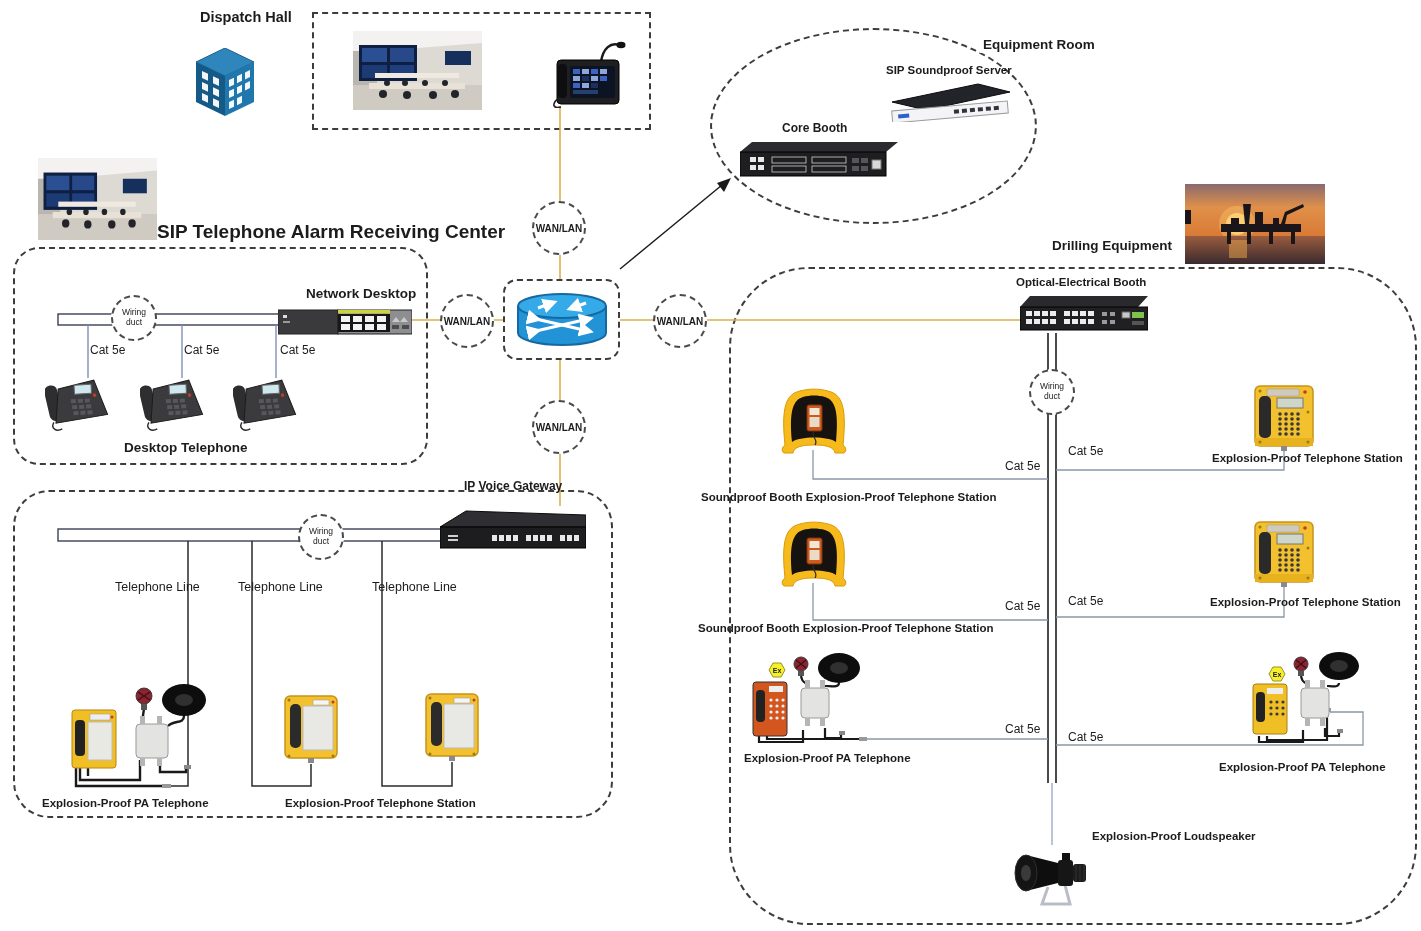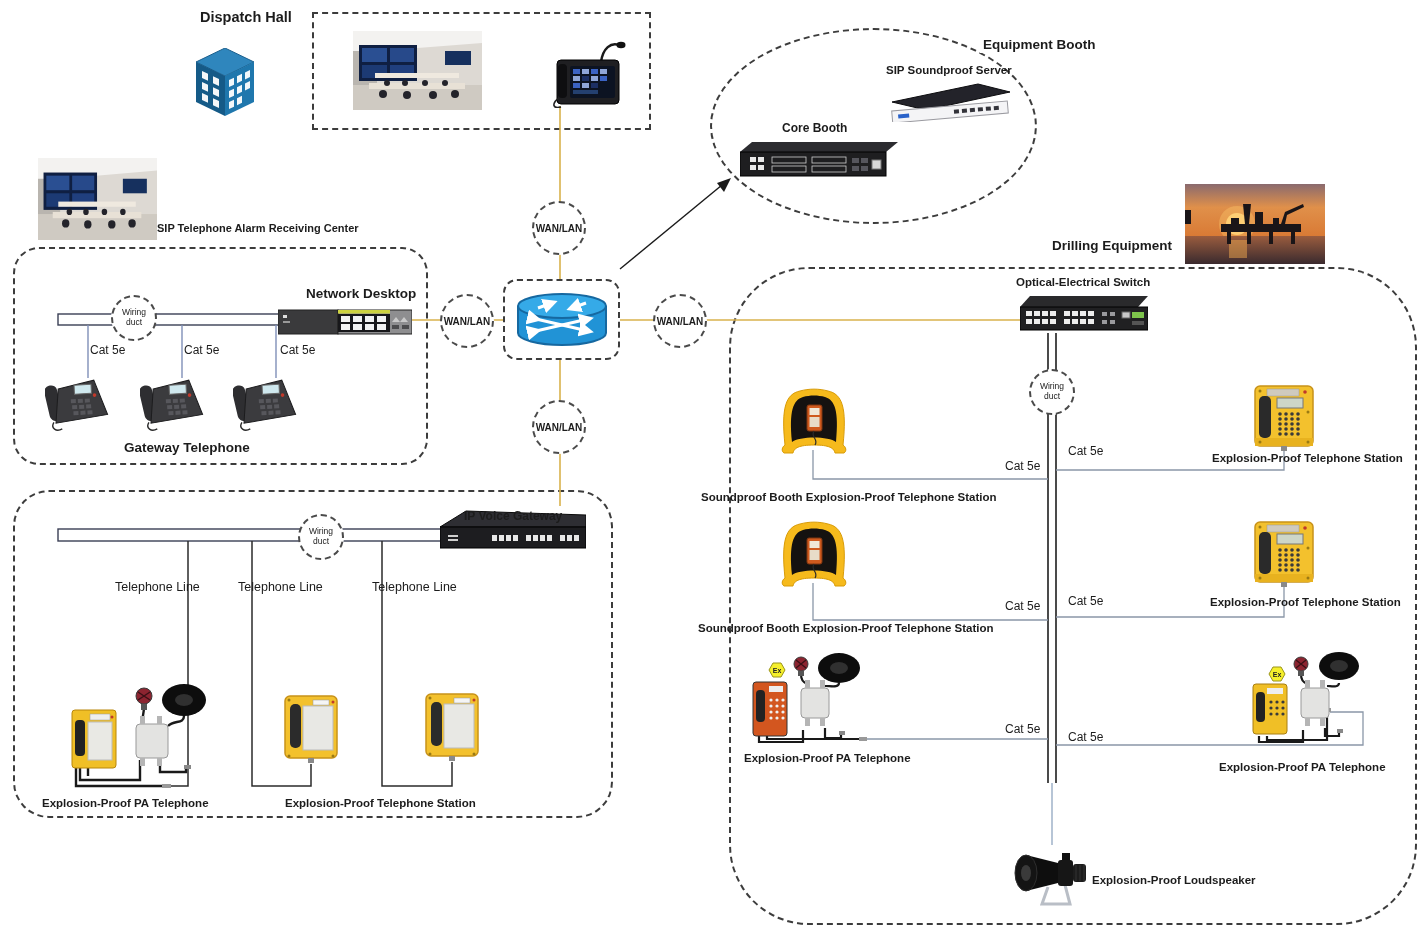--- a/index.html
+++ b/index.html
@@ -3,21 +3,21 @@
 <meta charset="utf-8">
 <style>
   *{margin:0;padding:0;box-sizing:border-box}
   body{background:#ffffff}
   .canvas{position:relative;width:1421px;height:931px;background:#fff;overflow:hidden;
           font-family:"Liberation Sans",sans-serif;color:#1c1c1c}
   .abs{position:absolute}
   .lbl{position:absolute;white-space:nowrap;color:#1c1c1c;z-index:4;line-height:1.1}
   .b{font-weight:bold}
   .s11{font-size:11.5px}.s12{font-size:12px}.s125{font-size:12.5px}
-  .s13{font-size:11px}.s135{font-size:13.5px}.s145{font-size:14.5px}
+  .s13{font-size:19px}.s135{font-size:13.5px}.s145{font-size:14.5px}
   .dashed-box{position:absolute;border:2px dashed #3c3c3c;z-index:0;background:transparent}
   .node-circle{position:absolute;border:2px dashed #4a4a4a;border-radius:50%;background:#fff;
                display:flex;align-items:center;justify-content:center;text-align:center;z-index:3}
   .wanlan{width:54px;height:54px;font-size:10px;font-weight:600;letter-spacing:0}
   .duct{width:46px;height:46px;font-size:8.5px;line-height:1.15;padding:4px}
   .dev{position:absolute;z-index:2}
   svg{display:block}
 </style>
 </head>
 <body>
@@ -51,50 +51,50 @@
 
     <path d="M813,450 V479 H1048" stroke="#8a97a8" stroke-width="1.3" fill="none"></path>
     <path d="M1284,450 V470 H1056" stroke="#8a97a8" stroke-width="1.3" fill="none"></path>
     <path d="M813,583 V620 H1048" stroke="#8a97a8" stroke-width="1.3" fill="none"></path>
     <path d="M1284,586 V617 H1056" stroke="#8a97a8" stroke-width="1.3" fill="none"></path>
     <path d="M863,739 H1048" stroke="#8a97a8" stroke-width="1.3" fill="none"></path>
     <path d="M1056,745 H1363 V712 H1330" stroke="#8a97a8" stroke-width="1.3" fill="none"></path>
   </svg>
 
   <div class="lbl b s145" style="left:200px;top:10px">Dispatch Hall</div>
-  <div class="lbl b s135" style="left:980px;top:38px;background:#fff;padding:0 3px">Equipment Booth</div>
+  <div class="lbl b s135" style="left:980px;top:38px;background:#fff;padding:0 3px">Equipment Room</div>
   <div class="lbl b s11" style="left:886px;top:64px">SIP Soundproof Server</div>
   <div class="lbl b s12" style="left:782px;top:122px">Core Booth</div>
   <div class="lbl b s13" style="left:157px;top:222px">SIP Telephone Alarm Receiving Center</div>
   <div class="lbl b s135" style="left:306px;top:287px">Network Desktop</div>
   <div class="lbl s12" style="left:90px;top:344px">Cat 5e</div>
   <div class="lbl s12" style="left:184px;top:344px">Cat 5e</div>
   <div class="lbl s12" style="left:280px;top:344px">Cat 5e</div>
-  <div class="lbl b s135" style="left:124px;top:441px">Gateway Telephone</div>
-  <div class="lbl b s12" style="left:464px;top:510px">IP Voice Gateway</div>
+  <div class="lbl b s135" style="left:124px;top:441px">Desktop Telephone</div>
+  <div class="lbl b s12" style="left:464px;top:480px">IP Voice Gateway</div>
   <div class="lbl s125" style="left:115px;top:581px">Telephone Line</div>
   <div class="lbl s125" style="left:238px;top:581px">Telephone Line</div>
   <div class="lbl s125" style="left:372px;top:581px">Telephone Line</div>
   <div class="lbl b s11" style="left:42px;top:797px">Explosion-Proof PA Telephone</div>
   <div class="lbl b s11" style="left:285px;top:797px">Explosion-Proof Telephone Station</div>
   <div class="lbl b s135" style="left:1052px;top:239px">Drilling Equipment</div>
-  <div class="lbl b s11" style="left:1016px;top:276px">Optical-Electrical Switch</div>
+  <div class="lbl b s11" style="left:1016px;top:276px">Optical-Electrical Booth</div>
   <div class="lbl b s11" style="left:701px;top:491px">Soundproof Booth Explosion-Proof Telephone Station</div>
   <div class="lbl b s11" style="left:698px;top:622px">Soundproof Booth Explosion-Proof Telephone Station</div>
   <div class="lbl b s11" style="left:1212px;top:452px">Explosion-Proof Telephone Station</div>
   <div class="lbl b s11" style="left:1210px;top:596px">Explosion-Proof Telephone Station</div>
   <div class="lbl s12" style="left:1005px;top:460px">Cat 5e</div>
   <div class="lbl s12" style="left:1068px;top:445px">Cat 5e</div>
   <div class="lbl s12" style="left:1005px;top:600px">Cat 5e</div>
   <div class="lbl s12" style="left:1068px;top:595px">Cat 5e</div>
   <div class="lbl s12" style="left:1005px;top:723px">Cat 5e</div>
   <div class="lbl s12" style="left:1068px;top:731px">Cat 5e</div>
   <div class="lbl b s11" style="left:744px;top:752px">Explosion-Proof PA Telephone</div>
   <div class="lbl b s11" style="left:1219px;top:761px">Explosion-Proof PA Telephone</div>
-  <div class="lbl b s11" style="left:1092px;top:874px">Explosion-Proof Loudspeaker</div>
+  <div class="lbl b s11" style="left:1092px;top:830px">Explosion-Proof Loudspeaker</div>
 
   <div class="node-circle wanlan" style="left:532px;top:201px">
       <span>WAN/LAN</span>
     </div>
   <div class="node-circle wanlan" style="left:440px;top:294px">
       <span>WAN/LAN</span>
     </div>
   <div class="node-circle wanlan" style="left:653px;top:294px">
       <span>WAN/LAN</span>
     </div>

